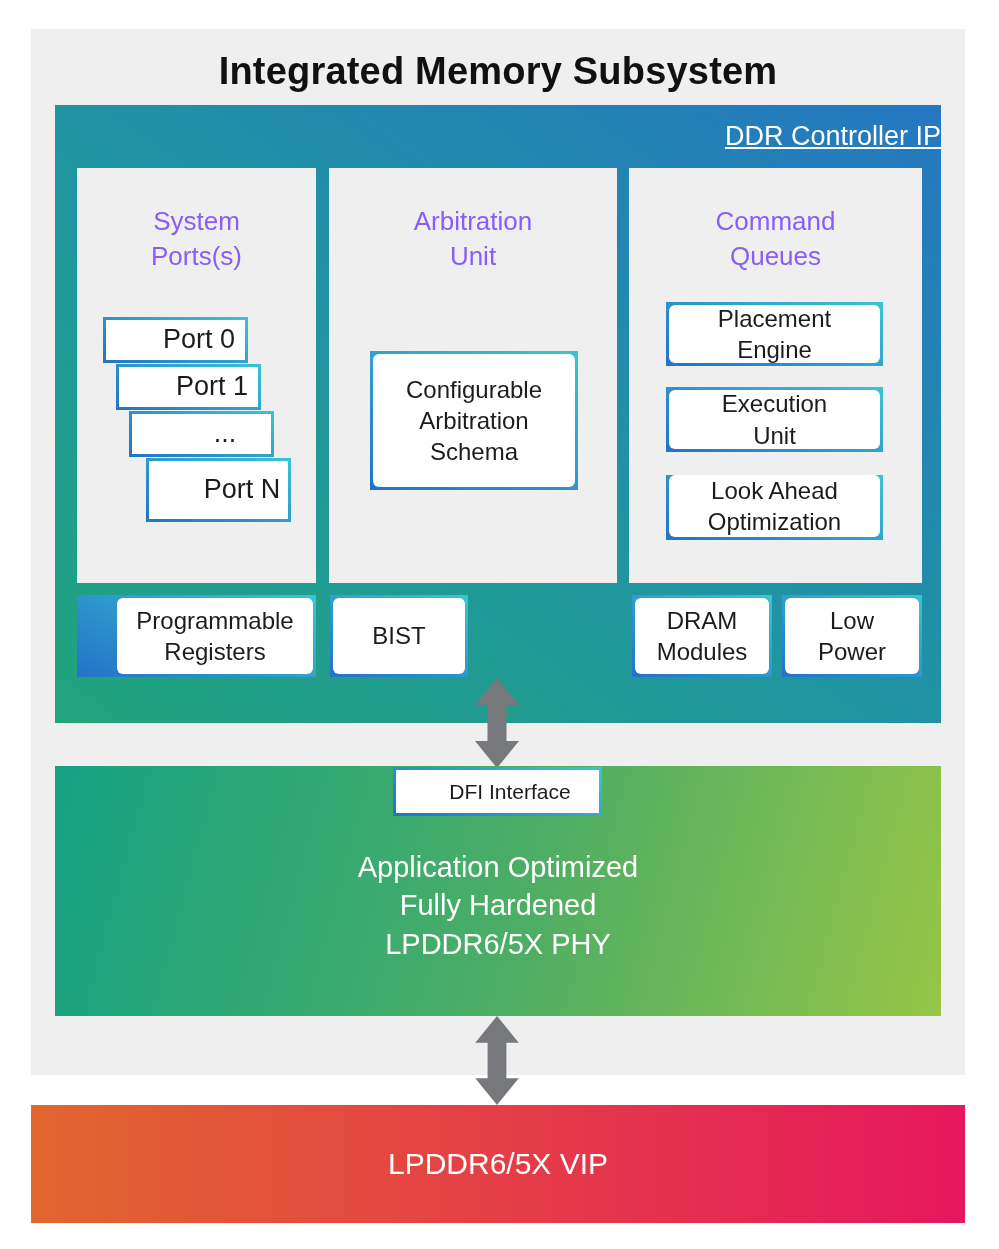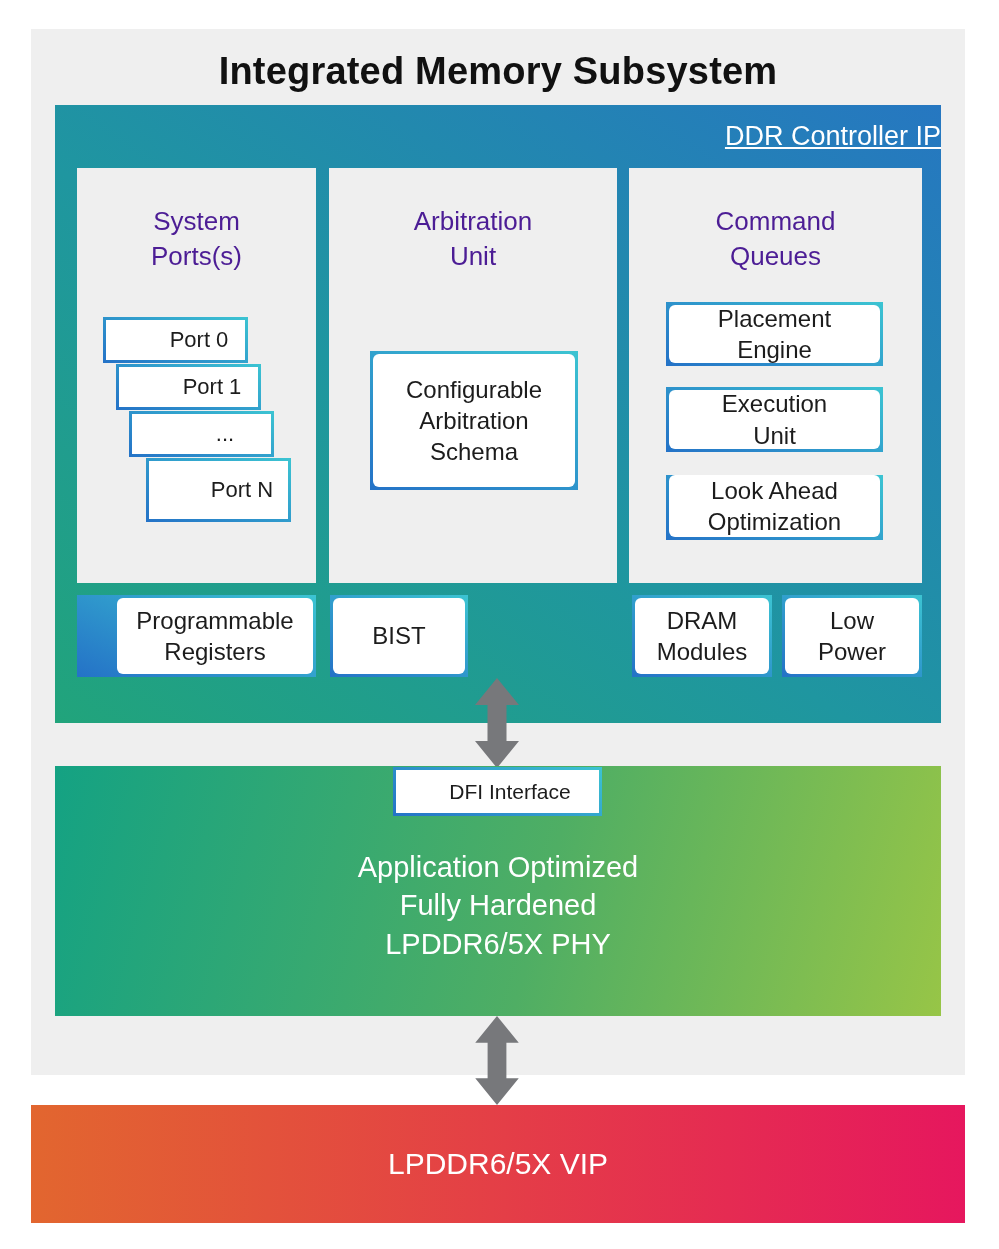--- a/index.html
+++ b/index.html
@@ -26,34 +26,34 @@
   .ddr-title{
     position:absolute;left:55px;top:121px;width:886px;
     text-align:right;font-size:27px;font-weight:500;color:#fff;text-decoration:underline;
   }
   .col{position:absolute;background:#efefef;top:168px;height:415px;}
   .col-1{left:77px;width:239px;}
   .col-2{left:329px;width:288px;}
   .col-3{left:629px;width:293px;}
   .col-header{
     margin-top:36px;text-align:center;font-size:26px;font-weight:500;
-    color:#4c1d95;line-height:1.35;white-space:pre-line;
+    color:#8b5cf6;line-height:1.35;white-space:pre-line;
   }
   
   .gbox{
     position:absolute;
     background:linear-gradient(205deg,#3cc4d2 0%,#2472c7 100%);
     padding:3px;box-sizing:border-box;display:flex;
   }
   .gbox-in{
     background:#fff;flex:1;display:flex;align-items:center;justify-content:center;
     text-align:center;color:#1c1c1c;font-weight:500;line-height:1.3;
     white-space:pre-line;
   }
-  .port-label{font-size:22px;padding-left:47px;}
+  .port-label{font-size:27px;padding-left:47px;}
   .small-label{font-size:24px;border-radius:6px;}
   .dfi-label{font-size:21px;padding-left:25px;}
   
   .phy{
     position:absolute;left:55px;top:766px;width:886px;height:250px;
     background:linear-gradient(105deg,#14a283 0%,#4fae64 55%,#97c547 100%);
   }
   .phy-text{
     position:absolute;left:55px;top:848px;width:886px;text-align:center;
     color:#fff;font-size:29px;font-weight:500;line-height:1.32;

